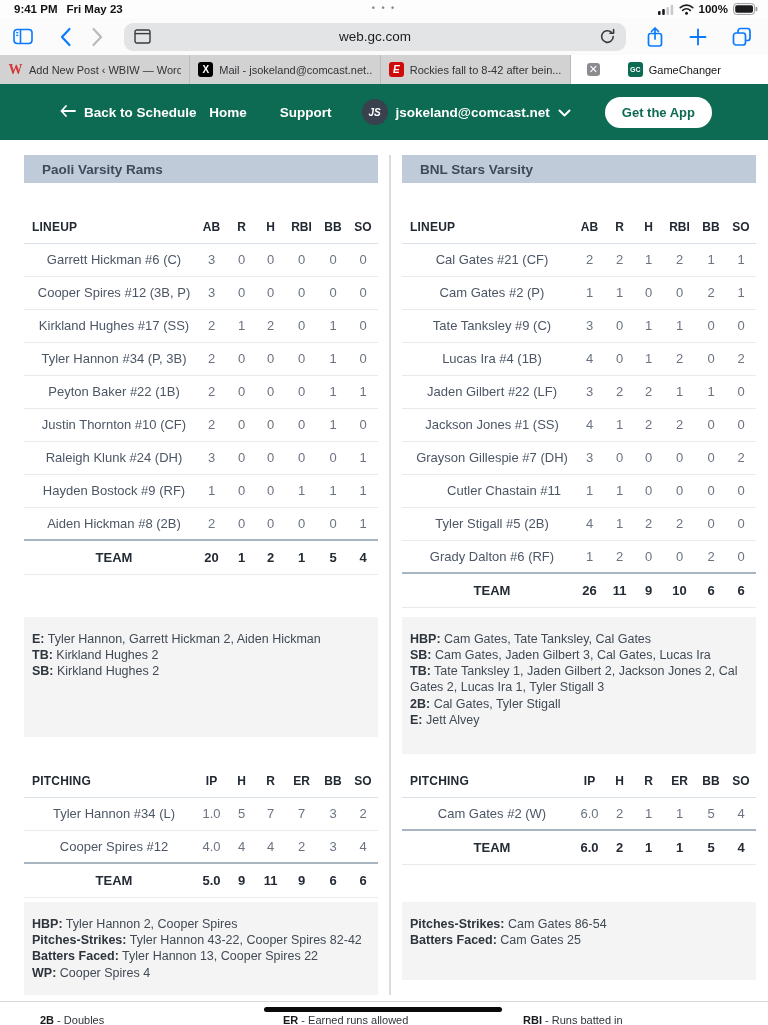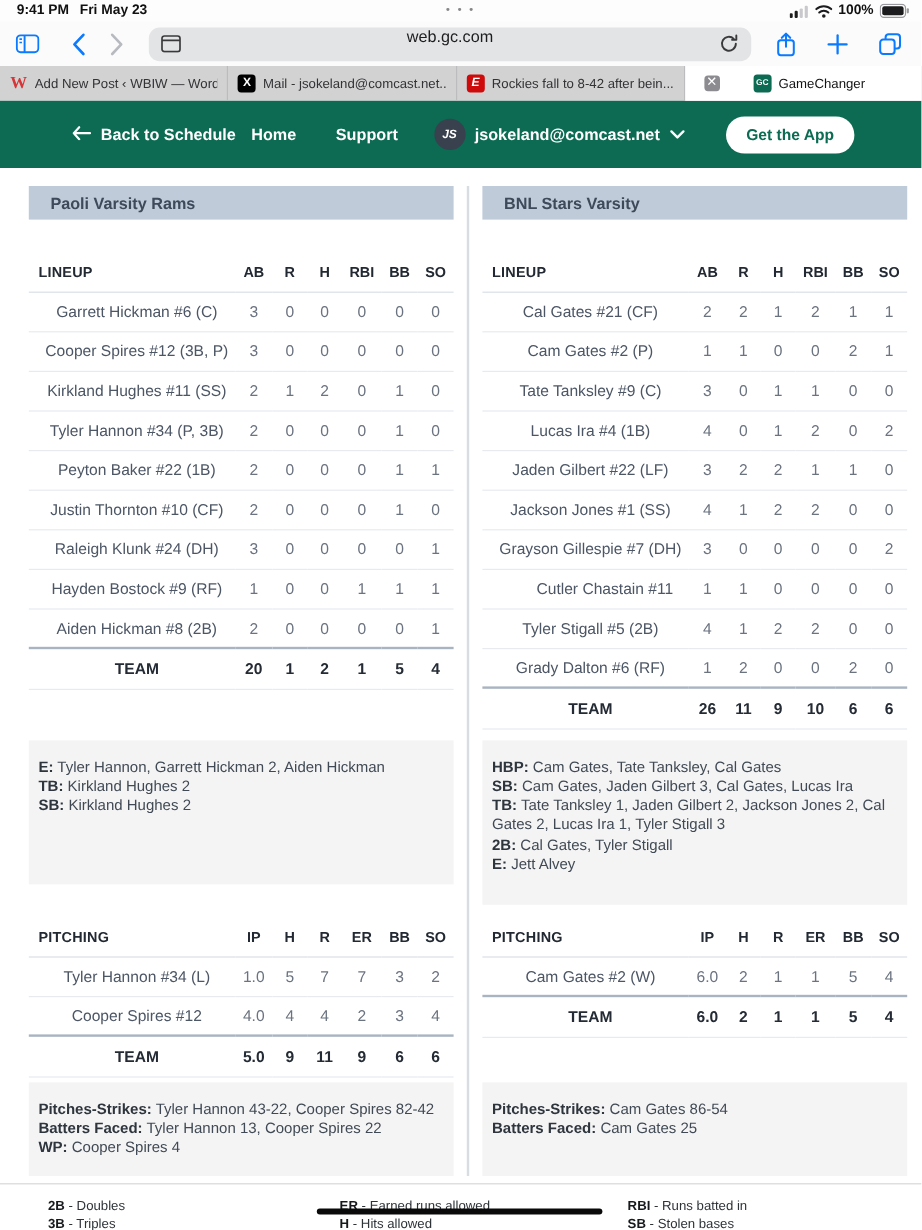--- a/index.html
+++ b/index.html
@@ -14,21 +14,21 @@
     color:#86868a; font-size:9px; letter-spacing:2px; }
   .status-right { margin-left:auto; display:flex; align-items:flex-end; gap:5px; }
   .status-right svg { display:block; }
 
   
   .toolbar { height:37px; background:#fbfbfb; display:flex; align-items:center; padding:0 13px; }
   .tb-icon { display:flex; align-items:center; justify-content:center; }
   .tb-back { margin-left:26px; }
   .tb-fwd  { margin-left:19px; }
   .url-pill { flex:1; height:28px; margin:0 20px; background:#e3e4e5; border-radius:9px;
-    display:flex; padding:0 10px; position:relative;gap:32px; }
+    display:flex; align-items:center; padding:0 10px; position:relative;gap:32px; }
   .url-text { position:absolute; left:0; right:0; text-align:center; font-size:13.5px; color:#1d1d1f; }
   .url-right { margin-left:auto; }
   .tb-right { display:flex; align-items:center; gap:25px; padding-right:3px; }
 
   
   .tabbar { height:29px; background:#d2d2d3; display:flex; }
   .tab { flex:1; display:flex; align-items:center; justify-content:center; gap:6px;
     border-right:1px solid #bcbcbe; overflow:hidden; padding:0 8px; }
   .tab:last-child { border-right:none; }
   .tab.active { background:#fff; justify-content:flex-start; padding-left:16px; }
@@ -279,21 +279,21 @@
           <tr>
             <td class="name">Cooper Spires #12 (3B, P)</td>
             <td>3</td>
             <td>0</td>
             <td>0</td>
             <td>0</td>
             <td>0</td>
             <td>0</td>
           </tr>
           <tr>
-            <td class="name">Kirkland Hughes #11 (SS)</td>
+            <td class="name">Kirkland Hughes #17 (SS)</td>
             <td>2</td>
             <td>1</td>
             <td>2</td>
             <td>0</td>
             <td>1</td>
             <td>0</td>
           </tr>
           <tr>
             <td class="name">Tyler Hannon #34 (P, 3B)</td>
             <td>2</td>
@@ -588,20 +588,21 @@
             <td>2</td>
             <td>1</td>
             <td>1</td>
             <td>5</td>
             <td>4</td>
           </tr>
         </tbody>
       </table>
     </div>
     <div class="notes-box pnotes">
+      <p><b>HBP:</b> Tyler Hannon 2, Cooper Spires</p>
       <p><b>Pitches-Strikes:</b> Tyler Hannon 43-22, Cooper Spires 82-42</p>
       <p><b>Batters Faced:</b> Tyler Hannon 13, Cooper Spires 22</p>
       <p><b>WP:</b> Cooper Spires 4</p>
     </div>
     <div class="notes-box pnotes">
       <p><b>Pitches-Strikes:</b> Cam Gates 86-54</p>
       <p><b>Batters Faced:</b> Cam Gates 25</p>
     </div>
   </main>
 

